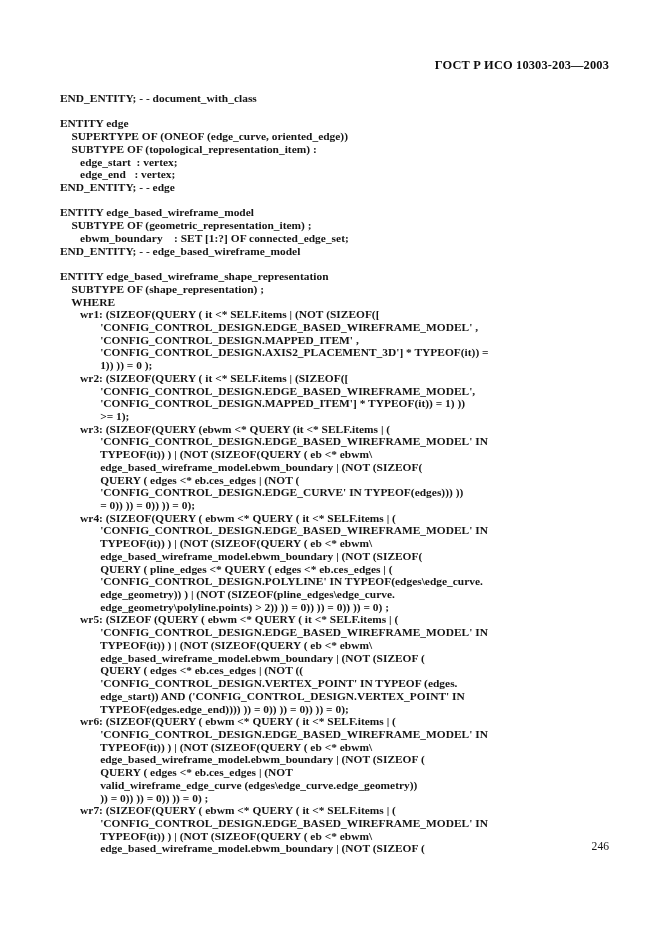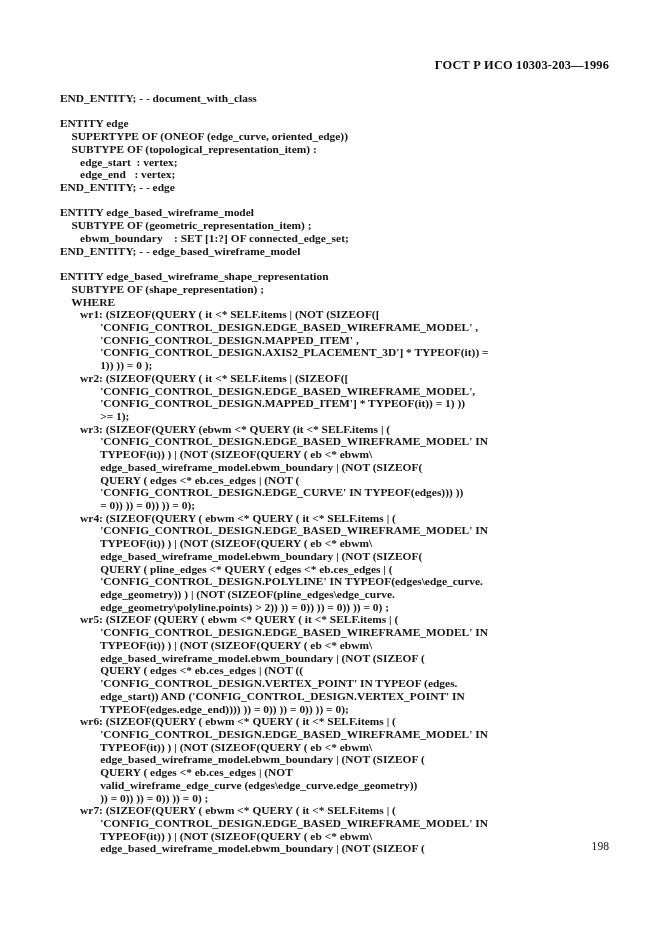--- a/index.html
+++ b/index.html
@@ -69,21 +69,21 @@
     font-family: "Liberation Serif", "DejaVu Serif", serif;
     font-size: 11.6px;
     color: #141414;
   }
 </style>
 </head>
 <body>
 
 <div class="page">
 
-  <div class="page-header">ГОСТ Р ИСО 10303-203—1996</div>
+  <div class="page-header">ГОСТ Р ИСО 10303-203—2003</div>
 
   <div class="body-block">
     <div class="listing"><span class="ln">END_ENTITY; - - document_with_class</span><span class="ln blank">&nbsp;</span><span class="ln">ENTITY edge</span><span class="ln">    SUPERTYPE OF (ONEOF (edge_curve, oriented_edge))</span><span class="ln">    SUBTYPE OF (topological_representation_item) :</span><span class="ln">       edge_start  : vertex;</span><span class="ln">       edge_end   : vertex;</span><span class="ln">END_ENTITY; - - edge</span><span class="ln blank">&nbsp;</span><span class="ln">ENTITY edge_based_wireframe_model</span><span class="ln">    SUBTYPE OF (geometric_representation_item) ;</span><span class="ln">       ebwm_boundary    : SET [1:?] OF connected_edge_set;</span><span class="ln">END_ENTITY; - - edge_based_wireframe_model</span><span class="ln blank">&nbsp;</span><span class="ln">ENTITY edge_based_wireframe_shape_representation</span><span class="ln">    SUBTYPE OF (shape_representation) ;</span><span class="ln">    WHERE</span><span class="ln">       wr1: (SIZEOF(QUERY ( it &lt;* SELF.items | (NOT (SIZEOF([</span><span class="ln">              'CONFIG_CONTROL_DESIGN.EDGE_BASED_WIREFRAME_MODEL' ,</span><span class="ln">              'CONFIG_CONTROL_DESIGN.MAPPED_ITEM' ,</span><span class="ln">              'CONFIG_CONTROL_DESIGN.AXIS2_PLACEMENT_3D'] * TYPEOF(it)) =</span><span class="ln">              1)) )) = 0 );</span><span class="ln">       wr2: (SIZEOF(QUERY ( it &lt;* SELF.items | (SIZEOF([</span><span class="ln">              'CONFIG_CONTROL_DESIGN.EDGE_BASED_WIREFRAME_MODEL',</span><span class="ln">              'CONFIG_CONTROL_DESIGN.MAPPED_ITEM'] * TYPEOF(it)) = 1) ))</span><span class="ln">              &gt;= 1);</span><span class="ln">       wr3: (SIZEOF(QUERY (ebwm &lt;* QUERY (it &lt;* SELF.items | (</span><span class="ln">              'CONFIG_CONTROL_DESIGN.EDGE_BASED_WIREFRAME_MODEL' IN</span><span class="ln">              TYPEOF(it)) ) | (NOT (SIZEOF(QUERY ( eb &lt;* ebwm\</span><span class="ln">              edge_based_wireframe_model.ebwm_boundary | (NOT (SIZEOF(</span><span class="ln">              QUERY ( edges &lt;* eb.ces_edges | (NOT (</span><span class="ln">              'CONFIG_CONTROL_DESIGN.EDGE_CURVE' IN TYPEOF(edges))) ))</span><span class="ln">              = 0)) )) = 0)) )) = 0);</span><span class="ln">       wr4: (SIZEOF(QUERY ( ebwm &lt;* QUERY ( it &lt;* SELF.items | (</span><span class="ln">              'CONFIG_CONTROL_DESIGN.EDGE_BASED_WIREFRAME_MODEL' IN</span><span class="ln">              TYPEOF(it)) ) | (NOT (SIZEOF(QUERY ( eb &lt;* ebwm\</span><span class="ln">              edge_based_wireframe_model.ebwm_boundary | (NOT (SIZEOF(</span><span class="ln">              QUERY ( pline_edges &lt;* QUERY ( edges &lt;* eb.ces_edges | (</span><span class="ln">              'CONFIG_CONTROL_DESIGN.POLYLINE' IN TYPEOF(edges\edge_curve.</span><span class="ln">              edge_geometry)) ) | (NOT (SIZEOF(pline_edges\edge_curve.</span><span class="ln">              edge_geometry\polyline.points) &gt; 2)) )) = 0)) )) = 0)) )) = 0) ;</span><span class="ln">       wr5: (SIZEOF (QUERY ( ebwm &lt;* QUERY ( it &lt;* SELF.items | (</span><span class="ln">              'CONFIG_CONTROL_DESIGN.EDGE_BASED_WIREFRAME_MODEL' IN</span><span class="ln">              TYPEOF(it)) ) | (NOT (SIZEOF(QUERY ( eb &lt;* ebwm\</span><span class="ln">              edge_based_wireframe_model.ebwm_boundary | (NOT (SIZEOF (</span><span class="ln">              QUERY ( edges &lt;* eb.ces_edges | (NOT ((</span><span class="ln">              'CONFIG_CONTROL_DESIGN.VERTEX_POINT' IN TYPEOF (edges.</span><span class="ln">              edge_start)) AND ('CONFIG_CONTROL_DESIGN.VERTEX_POINT' IN</span><span class="ln">              TYPEOF(edges.edge_end)))) )) = 0)) )) = 0)) )) = 0);</span><span class="ln">       wr6: (SIZEOF(QUERY ( ebwm &lt;* QUERY ( it &lt;* SELF.items | (</span><span class="ln">              'CONFIG_CONTROL_DESIGN.EDGE_BASED_WIREFRAME_MODEL' IN</span><span class="ln">              TYPEOF(it)) ) | (NOT (SIZEOF(QUERY ( eb &lt;* ebwm\</span><span class="ln">              edge_based_wireframe_model.ebwm_boundary | (NOT (SIZEOF (</span><span class="ln">              QUERY ( edges &lt;* eb.ces_edges | (NOT</span><span class="ln">              valid_wireframe_edge_curve (edges\edge_curve.edge_geometry))</span><span class="ln">              )) = 0)) )) = 0)) )) = 0) ;</span><span class="ln">       wr7: (SIZEOF(QUERY ( ebwm &lt;* QUERY ( it &lt;* SELF.items | (</span><span class="ln">              'CONFIG_CONTROL_DESIGN.EDGE_BASED_WIREFRAME_MODEL' IN</span><span class="ln">              TYPEOF(it)) ) | (NOT (SIZEOF(QUERY ( eb &lt;* ebwm\</span><span class="ln">              edge_based_wireframe_model.ebwm_boundary | (NOT (SIZEOF (</span></div>
   </div>
 
-  <div class="page-number">198</div>
+  <div class="page-number">246</div>
 
 </div>
 
 </body></html>

